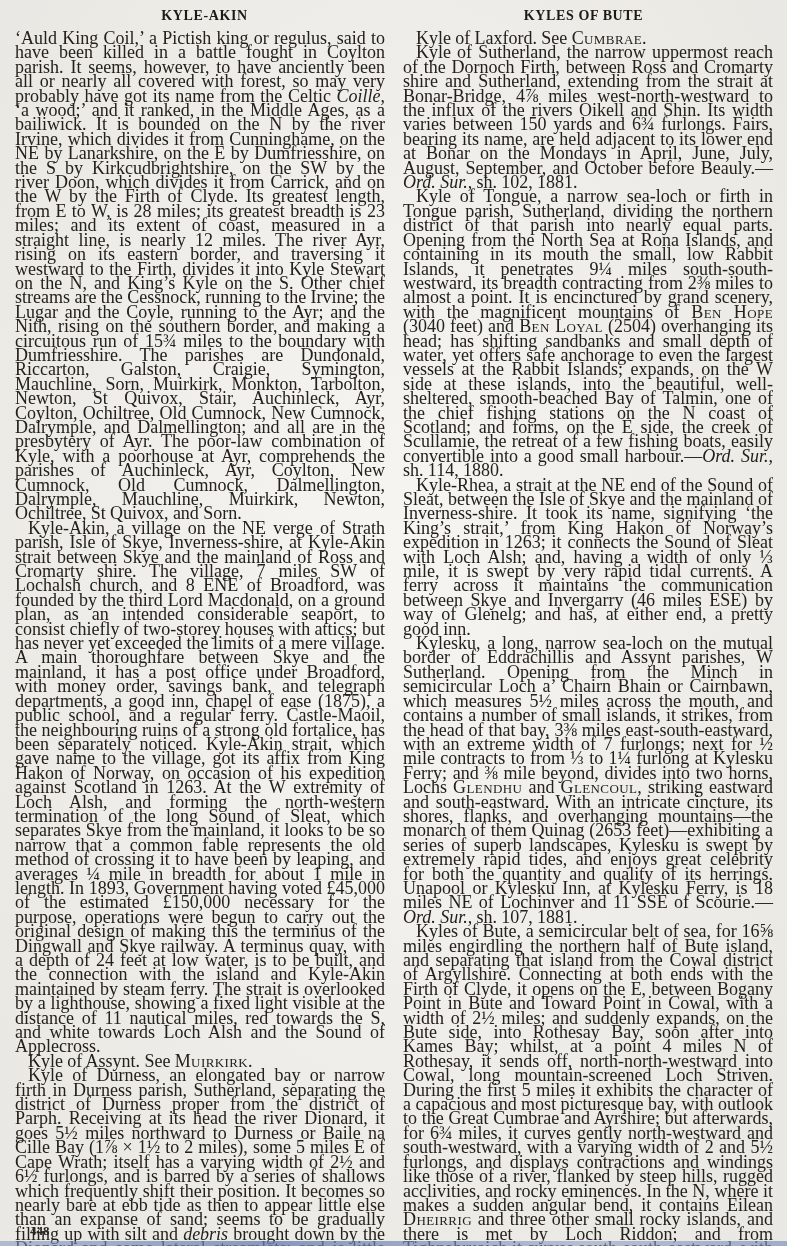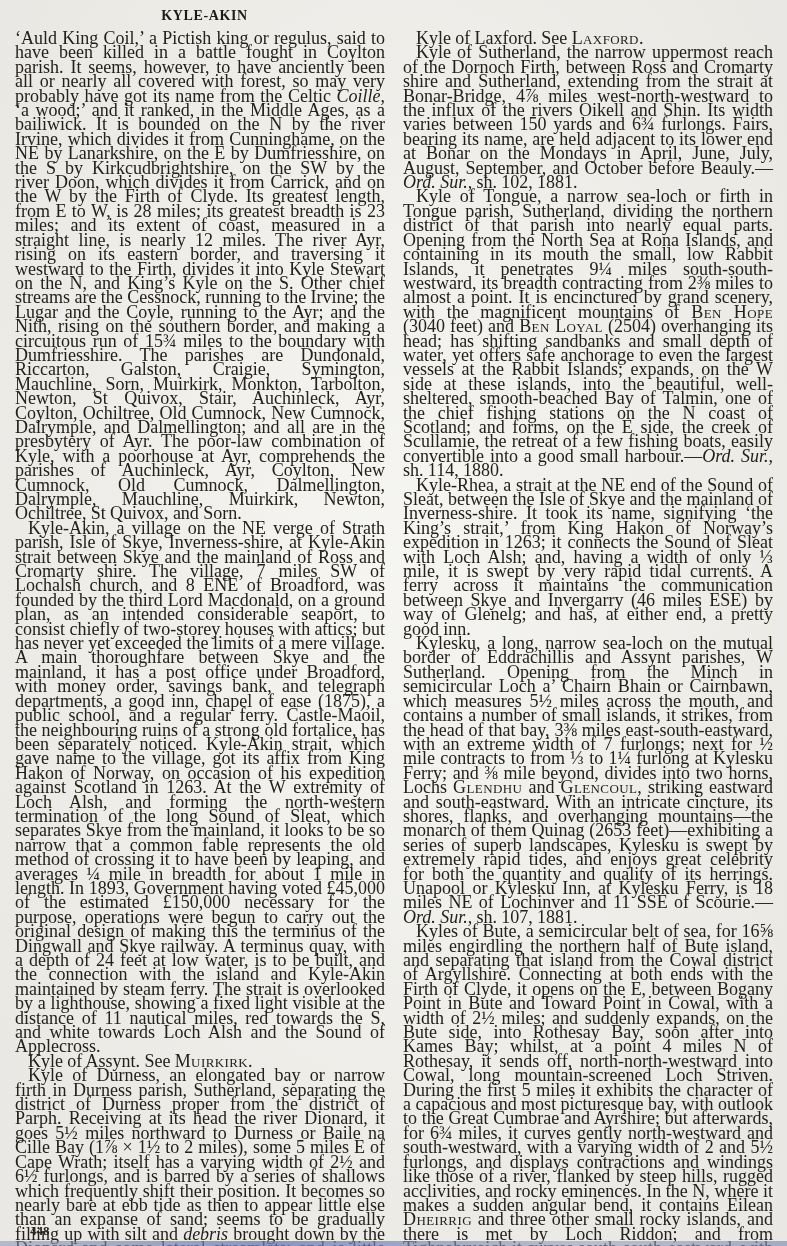--- a/index.html
+++ b/index.html
@@ -61,30 +61,31 @@
       rgba(140,155,195,0.55) 75%,
       rgba(120,140,185,0.65));
   }
 </style>
 </head>
 <body>
 
 <div class="page">
   <header class="headers">
     <div class="col-header">KYLE-AKIN</div>
+    <div class="col-header">KYLES OF BUTE</div>
   </header>
   <main class="columns">
     <section class="column" id="left-column" lang="en">
         <p class="para no-indent"><span>‘Auld King Coil,’ a Pictish king or regulus, said to have been killed in a battle fought in Coylton parish. It seems, however, to have anciently been all or nearly all covered with forest, so may very probably have got its name from the Celtic </span><span class="i">Coille</span><span>, ‘a wood;’ and it ranked, in the Middle Ages, as a bailiwick. It is bounded on the N by the river Irvine, which divides it from Cunninghame, on the NE by Lanarkshire, on the E by Dumfriesshire, on the S by Kirkcudbrightshire, on the SW by the river Doon, which divides it from Carrick, and on the W by the Firth of Clyde. Its greatest length, from E to W, is 28 miles; its greatest breadth is 23 miles; and its extent of coast, measured in a straight line, is nearly 12 miles. The river Ayr, rising on its eastern border, and traversing it westward to the Firth, divides it into Kyle Stewart on the N, and King’s Kyle on the S. Other chief streams are the Cessnock, running to the Irvine; the Lugar and the Coyle, running to the Ayr; and the Nith, rising on the southern border, and making a circuitous run of 15¾ miles to the boundary with Dumfriesshire. The parishes are Dundonald, Riccarton, Galston, Craigie, Symington, Mauchline, Sorn, Muirkirk, Monkton, Tarbolton, Newton, St Quivox, Stair, Auchinleck, Ayr, Coylton, Ochiltree, Old Cumnock, New Cumnock, Dalrymple, and Dalmellington; and all are in the presbytery of Ayr. The poor-law combination of Kyle, with a poorhouse at Ayr, comprehends the parishes of Auchinleck, Ayr, Coylton, New Cumnock, Old Cumnock, Dalmellington, Dalrymple, Mauchline, Muirkirk, Newton, Ochiltree, St Quivox, and Sorn.</span></p>
         <p class="para"><span class="b">Kyle-Akin,</span><span> a village on the NE verge of Strath parish, Isle of Skye, Inverness-shire, at Kyle-Akin strait between Skye and the mainland of Ross and Cromarty shire. The village, 7 miles SW of Lochalsh church, and 8 ENE of Broadford, was founded by the third Lord Macdonald, on a ground plan, as an intended considerable seaport, to consist chiefly of two-storey houses with attics; but has never yet exceeded the limits of a mere village. A main thoroughfare between Skye and the mainland, it has a post office under Broadford, with money order, savings bank, and telegraph departments, a good inn, chapel of ease (1875), a public school, and a regular ferry. Castle-Maoil, the neighbouring ruins of a strong old fortalice, has been separately noticed. Kyle-Akin strait, which gave name to the village, got its affix from King Hakon of Norway, on occasion of his expedition against Scotland in 1263. At the W extremity of Loch Alsh, and forming the north-western termination of the long Sound of Sleat, which separates Skye from the mainland, it looks to be so narrow that a common fable represents the old method of crossing it to have been by leaping, and averages ¼ mile in breadth for about 1 mile in length. In 1893, Government having voted £45,000 of the estimated £150,000 necessary for the purpose, operations were begun to carry out the original design of making this the terminus of the Dingwall and Skye railway. A terminus quay, with a depth of 24 feet at low water, is to be built, and the connection with the island and Kyle-Akin maintained by steam ferry. The strait is overlooked by a lighthouse, showing a fixed light visible at the distance of 11 nautical miles, red towards the S, and white towards Loch Alsh and the Sound of Applecross.</span></p>
         <p class="para"><span class="b">Kyle of Assynt.</span><span> See </span><span class="sc">Muirkirk</span><span>.</span></p>
         <p class="para"><span class="b">Kyle of Durness,</span><span> an elongated bay or narrow firth in Durness parish, Sutherland, separating the district of Durness proper from the district of Parph. Receiving at its head the river Dionard, it goes 5½ miles northward to Durness or Baile na Cille Bay (1⅞ × 1½ to 2 miles), some 5 miles E of Cape Wrath; itself has a varying width of 2½ and 6½ furlongs, and is barred by a series of shallows which frequently shift their position. It becomes so nearly bare at ebb tide as then to appear little else than an expanse of sand; seems to be gradually filling up with silt and </span><span class="i">debris</span><span> brought down by the Dionard and some lateral streamlets; and is little visited by vessels either for commerce or for shelter.—</span><span class="i">Ord. Sur.,</span><span> sh. 114, 1880.</span></p>
       </section>
     <section class="column" id="right-column" lang="en">
-        <p class="para"><span class="b">Kyle of Laxford.</span><span> See </span><span class="sc">Laxford</span><span>.</span></p>
+        <p class="para"><span class="b">Kyle of Laxford.</span><span> See </span><span class="sc">Cumbrae</span><span>.</span></p>
         <p class="para"><span class="b">Kyle of Sutherland,</span><span> the narrow uppermost reach of the Dornoch Firth, between Ross and Cromarty shire and Sutherland, extending from the strait at Bonar-Bridge, 4⅞ miles west-north-westward to the influx of the rivers Oikell and Shin. Its width varies between 150 yards and 6¾ furlongs. Fairs, bearing its name, are held adjacent to its lower end at Bonar on the Mondays in April, June, July, August, September, and October before Beauly.—</span><span class="i">Ord. Sur.,</span><span> sh. 102, 1881.</span></p>
         <p class="para"><span class="b">Kyle of Tongue,</span><span> a narrow sea-loch or firth in Tongue parish, Sutherland, dividing the northern district of that parish into nearly equal parts. Opening from the North Sea at Rona Islands, and containing in its mouth the small, low Rabbit Islands, it penetrates 9¼ miles south-south-westward, its breadth contracting from 2⅜ miles to almost a point. It is encinctured by grand scenery, with the magnificent mountains of </span><span class="sc">Ben Hope</span><span> (3040 feet) and </span><span class="sc">Ben Loyal</span><span> (2504) overhanging its head; has shifting sandbanks and small depth of water, yet offers safe anchorage to even the largest vessels at the Rabbit Islands; expands, on the W side at these islands, into the beautiful, well-sheltered, smooth-beached Bay of Talmin, one of the chief fishing stations on the N coast of Scotland; and forms, on the E side, the creek of Scullamie, the retreat of a few fishing boats, easily convertible into a good small harbour.—</span><span class="i">Ord. Sur.,</span><span> sh. 114, 1880.</span></p>
         <p class="para"><span class="b">Kyle-Rhea,</span><span> a strait at the NE end of the Sound of Sleat, between the Isle of Skye and the mainland of Inverness-shire. It took its name, signifying ‘the King’s strait,’ from King Hakon of Norway’s expedition in 1263; it connects the Sound of Sleat with Loch Alsh; and, having a width of only ⅓ mile, it is swept by very rapid tidal currents. A ferry across it maintains the communication between Skye and Invergarry (46 miles ESE) by way of Glenelg; and has, at either end, a pretty good inn.</span></p>
         <p class="para"><span class="b">Kylesku,</span><span> a long, narrow sea-loch on the mutual border of Eddrachillis and Assynt parishes, W Sutherland. Opening from the Minch in semicircular Loch a’ Chairn Bhain or Cairnbawn, which measures 5½ miles across the mouth, and contains a number of small islands, it strikes, from the head of that bay, 3⅜ miles east-south-eastward, with an extreme width of 7 furlongs; next for ½ mile contracts to from ⅓ to 1¼ furlong at Kylesku Ferry; and ⅜ mile beyond, divides into two horns, Lochs </span><span class="sc">Glendhu</span><span> and </span><span class="sc">Glencoul</span><span>, striking eastward and south-eastward. With an intricate cincture, its shores, flanks, and overhanging mountains—the monarch of them Quinag (2653 feet)—exhibiting a series of superb landscapes, Kylesku is swept by extremely rapid tides, and enjoys great celebrity for both the quantity and quality of its herrings. Unapool or Kylesku Inn, at Kylesku Ferry, is 18 miles NE of Lochinver and 11 SSE of Scourie.—</span><span class="i">Ord. Sur.,</span><span> sh. 107, 1881.</span></p>
         <p class="para"><span class="b">Kyles of Bute,</span><span> a semicircular belt of sea, for 16⅝ miles engirdling the northern half of Bute island, and separating that island from the Cowal district of Argyllshire. Connecting at both ends with the Firth of Clyde, it opens on the E, between Bogany Point in Bute and Toward Point in Cowal, with a width of 2½ miles; and suddenly expands, on the Bute side, into Rothesay Bay, soon after into Kames Bay; whilst, at a point 4 miles N of Rothesay, it sends off, north-north-westward into Cowal, long mountain-screened Loch Striven. During the first 5 miles it exhibits the character of a capacious and most picturesque bay, with outlook to the Great Cumbrae and Ayrshire; but afterwards, for 6¾ miles, it curves gently north-westward and south-westward, with a varying width of 2 and 5½ furlongs, and displays contractions and windings like those of a river, flanked by steep hills, rugged acclivities, and rocky eminences. In the N, where it makes a sudden angular bend, it contains Eilean </span><span class="sc">Dheirrig</span><span> and three other small rocky islands, and there is met by Loch Riddon; and from Tighnabruaich it curves south-south-eastward, with gradually increasing width, till, at Ardlamont Point, the south-western extremity of Cowal, it terminates</span></p>
       </section>
   </main>
   <div class="page-number">448</div>
   <div class="scan-edge"></div>
 </div>

